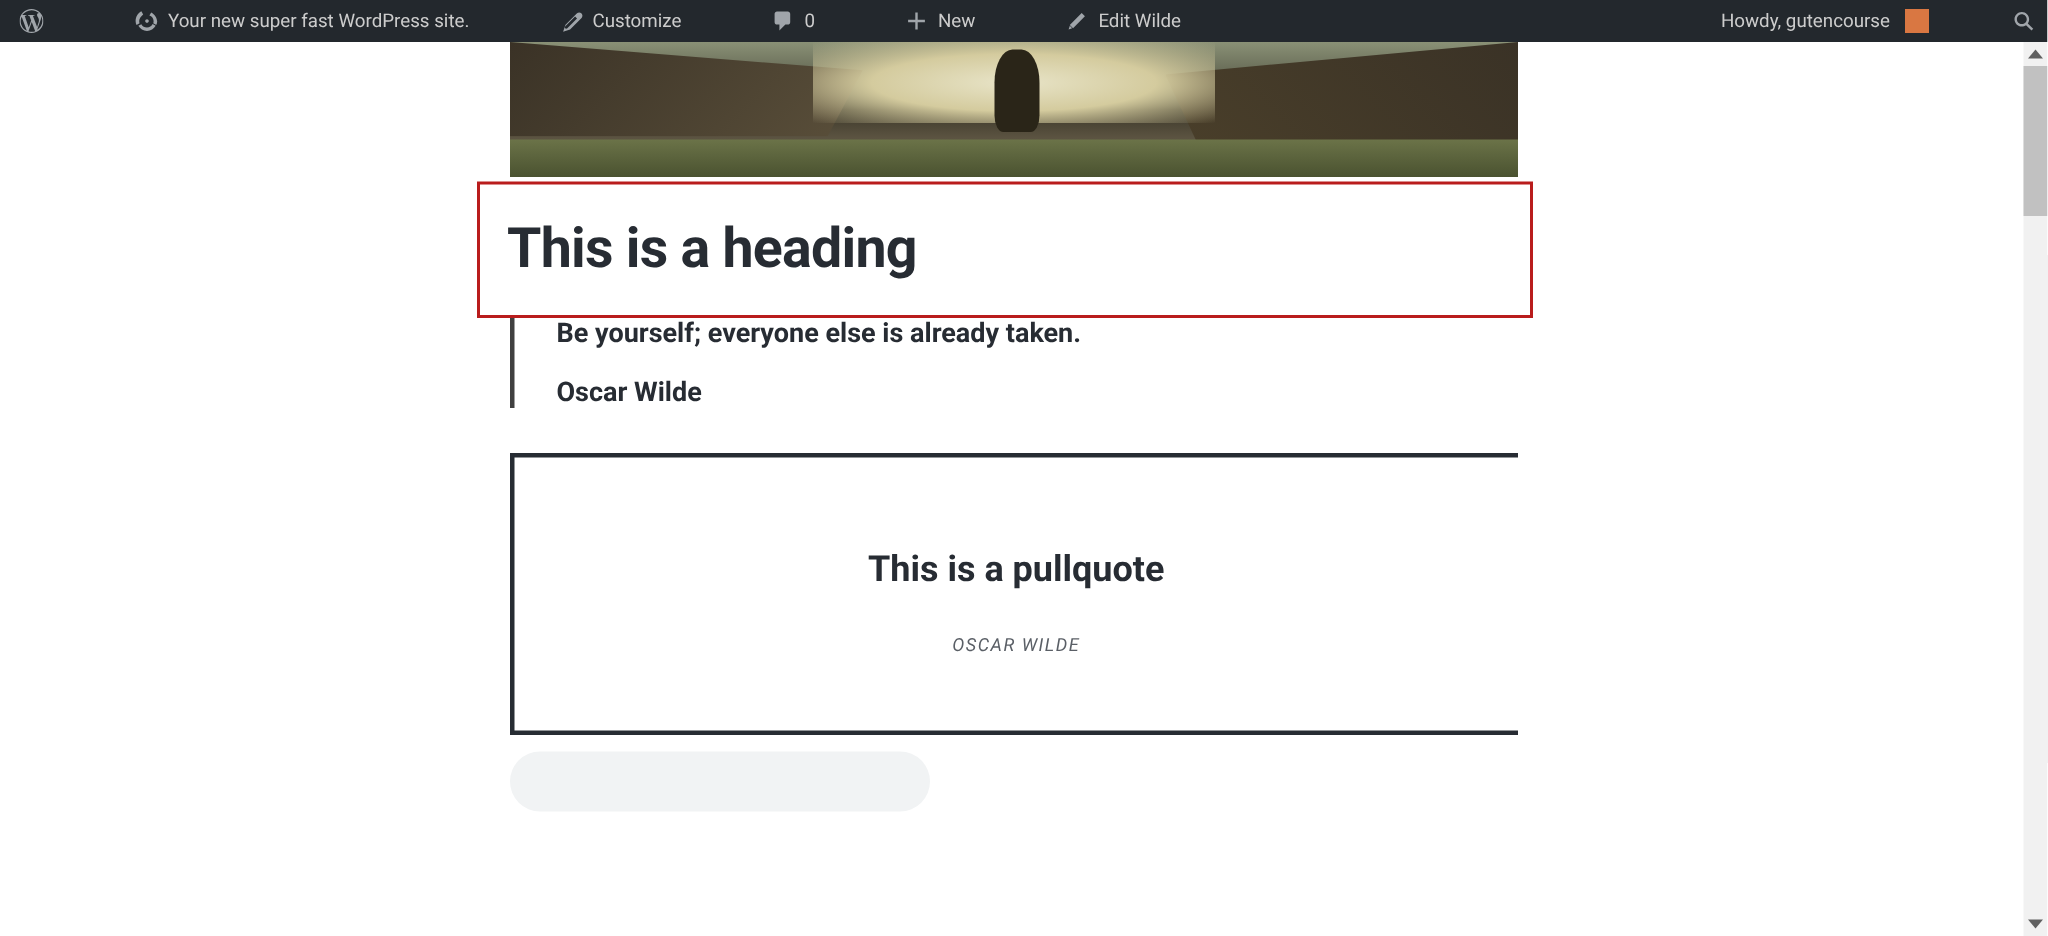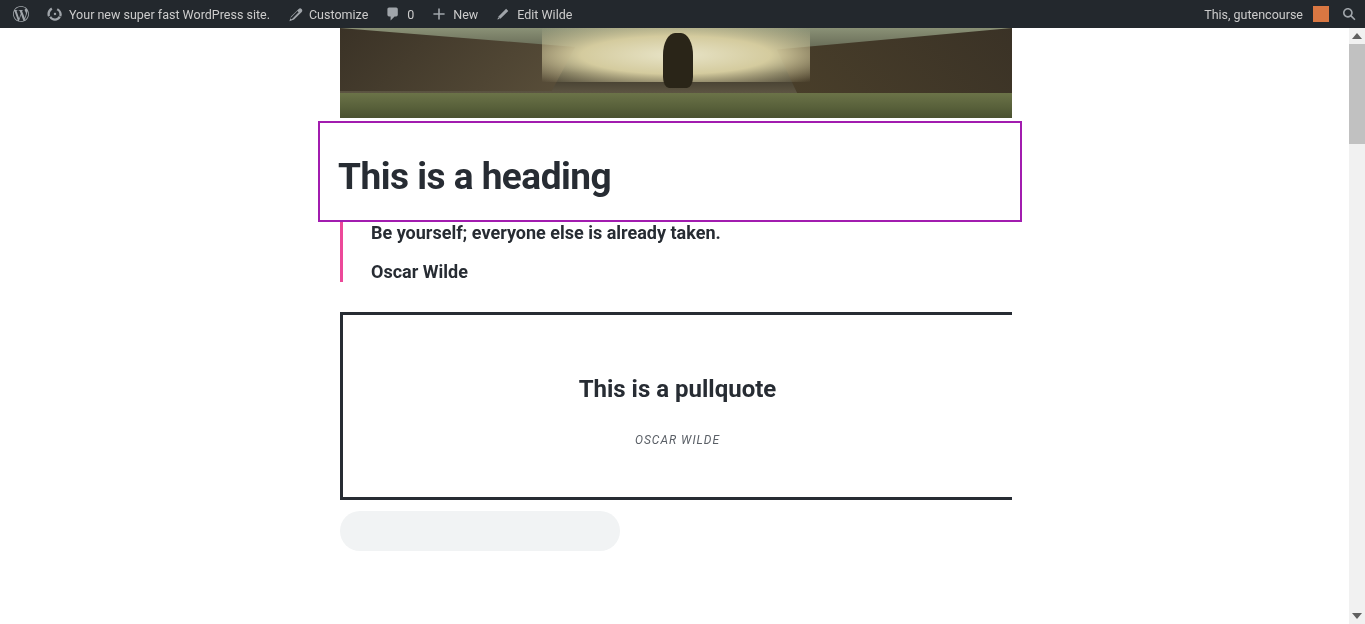--- a/index.html
+++ b/index.html
@@ -24,20 +24,21 @@
       align-items: center;
       justify-content: space-between;
       color: #ccc;
       font-size: 12.5px;
       padding: 0 4px;
     }
     .admin-left, .admin-right {
       display: flex;
       align-items: center;
       height: 100%;
+      gap: 43px;
     }
     .admin-item {
       display: flex;
       align-items: center;
       padding: 0 8px;
       height: 100%;
       cursor: pointer;
       gap: 5px;
     }
     .admin-icon {
@@ -162,22 +163,22 @@
       position: absolute;
       bottom: 0;
       left: 0;
       width: 100%;
       height: 25px;
       background: linear-gradient(to bottom, #6b7348 0%, #4a5230 100%);
     }
     
     
     .highlight-box {
-      border: 2px solid #a21caf;
-      padding: 32px 18px 22px 18px;
+      border: 2px solid #b91c1c;
+      padding: 22px 18px 22px 18px;
       margin-left: -22px;
       margin-right: -10px;
     }
     
     .heading {
       font-size: 37px;
       font-weight: 700;
       color: #272c33;
       letter-spacing: -0.5px;
     }
@@ -187,21 +188,21 @@
       font-style: italic;
       color: #7b8189;
       line-height: 1.6;
       margin-top: 10px;
       margin-bottom: 30px;
       padding-left: 2px;
     }
     
     
     .blockquote {
-      border-left: 3px solid #ec4899;
+      border-left: 3px solid #404040;
       padding-left: 28px;
       margin-bottom: 30px;
     }
     .blockquote-text {
       font-size: 18px;
       font-weight: 700;
       color: #272c33;
       margin-bottom: 18px;
     }
     .blockquote-author {
@@ -294,21 +295,21 @@
       <span class="admin-icon">
         <svg viewBox="0 0 20 20">
             <path d="M13.9 3.4l2.7 2.7-9.9 9.9-2.7-2.7 9.9-9.9zM3 17l3-1-2-2-1 3z"></path>
           </svg>
       </span>
       <span>Edit Wilde</span>
     </div>
   </div>
   <div class="admin-right">
     <div class="admin-item">
-      <span>This, gutencourse</span>
+      <span>Howdy, gutencourse</span>
       <div class="avatar"></div>
     </div>
     <div class="search-box">
       <span class="admin-icon">
         <svg viewBox="0 0 20 20">
             <path d="M12.1 13.5c-1 .7-2.2 1.1-3.5 1.1-3.4 0-6.1-2.7-6.1-6.1s2.7-6.1 6.1-6.1 6.1 2.7 6.1 6.1c0 1.3-.4 2.5-1.1 3.5l4.5 4.5-1.4 1.4-4.6-4.4zM8.6 4.4c-2.3 0-4.1 1.8-4.1 4.1s1.8 4.1 4.1 4.1 4.1-1.8 4.1-4.1-1.9-4.1-4.1-4.1z"></path>
           </svg>
       </span>
     </div>
   </div>

